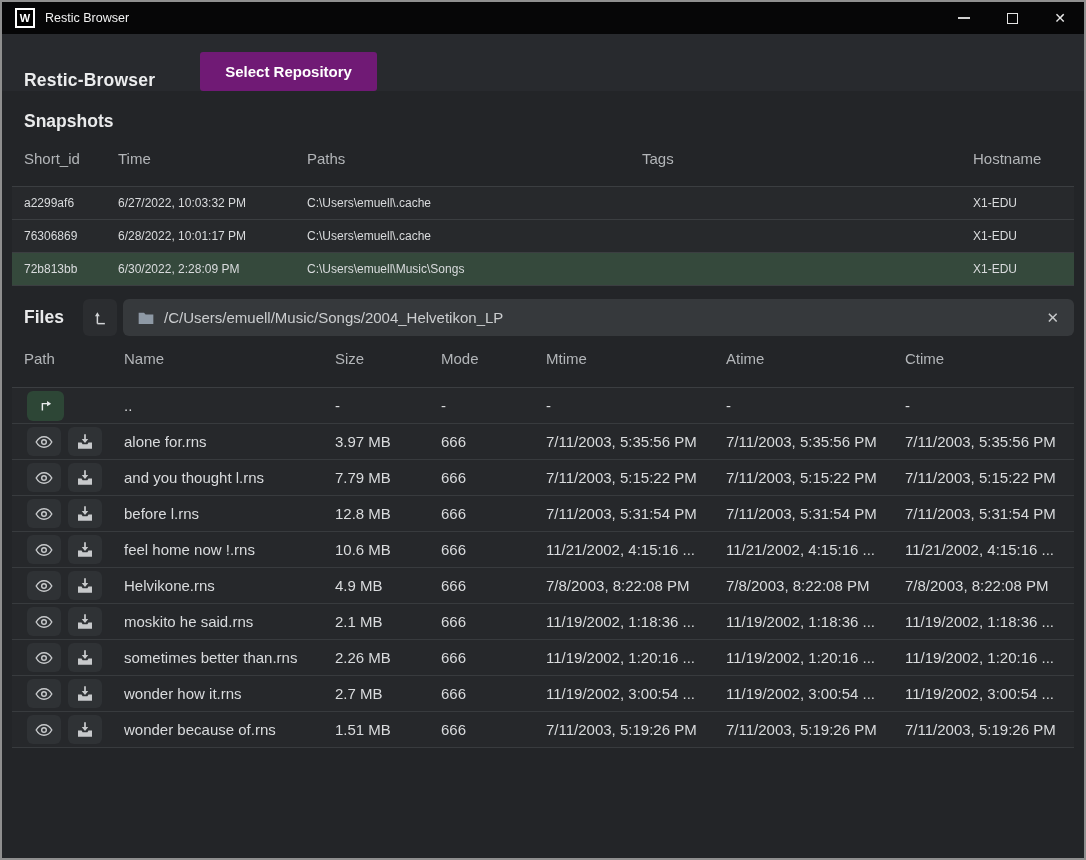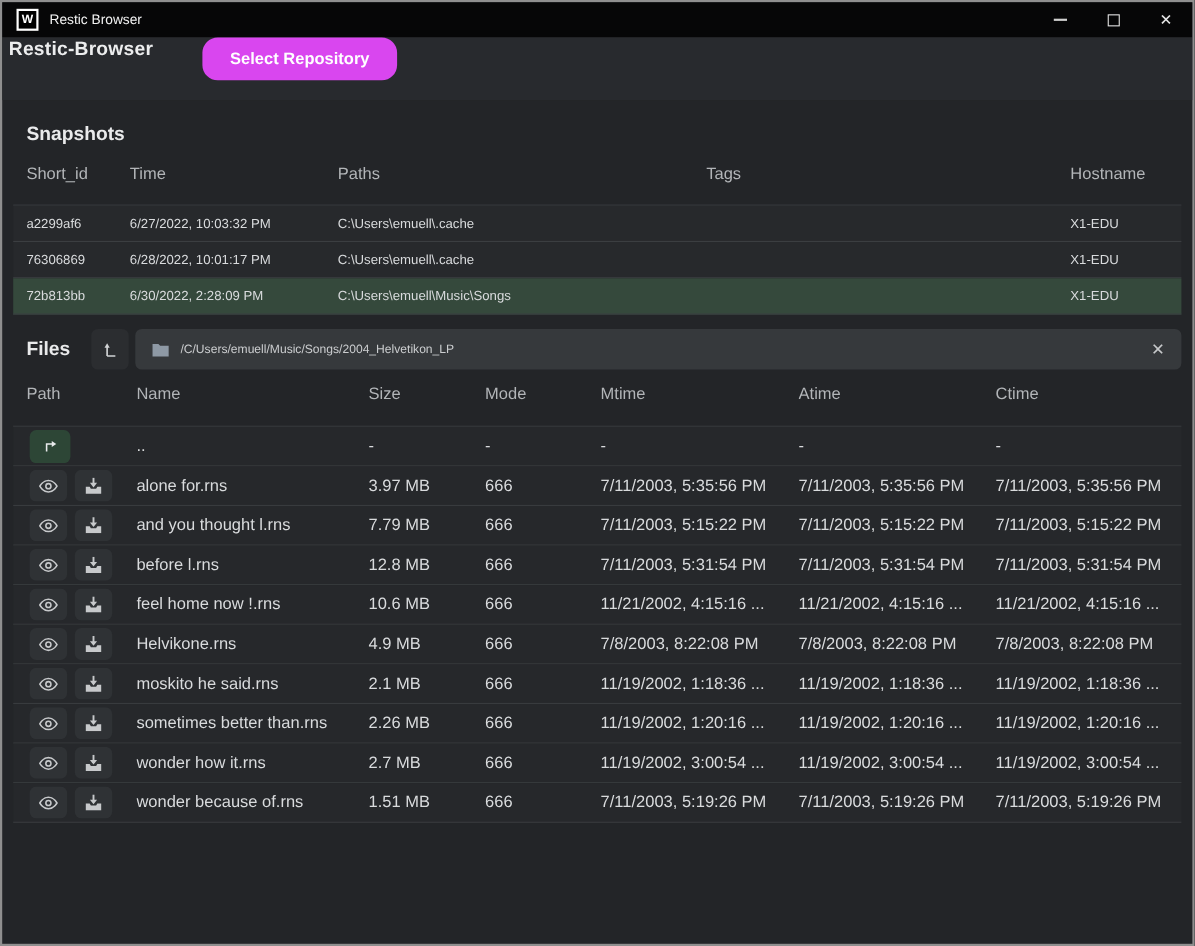--- a/index.html
+++ b/index.html
@@ -19,24 +19,24 @@
   .app-icon { width:20px; height:20px; background:#000; border:2px solid #fff; color:#fff;
     font-weight:bold; font-size:11px; display:flex; align-items:center; justify-content:center; }
   .title-text { margin-left:10px; font-size:12.5px; color:#f2f2f2; }
   .win-controls { margin-left:auto; display:flex; height:100%; }
   .win-btn { width:48px; display:flex; align-items:center; justify-content:center; color:#d6d6d6; cursor:default; }
   .glyph-min { width:12px; height:2px; background:#cfcfcf; }
   .glyph-max { width:11px; height:11px; border:1.5px solid #e4e4e4; background:transparent; }
   .glyph-close { font-size:14px; color:#e8e8e8; line-height:1; }
 
   
-  .header { height:57px; background:#282a2e; display:flex; align-items:flex-start; padding:0 6px; }
+  .header { height:57px; background:#282a2e; display:flex; align-items:flex-end; padding:0 22px; }
   .app-title { font-size:17.5px; font-weight:bold; color:#ecedee; letter-spacing:.2px; }
-  .select-repo-btn { margin-left:45px; background:#d946ef; color:#ffffff; font-weight:bold;
-    font-size:15px; padding:11px 25px; border-radius:14px; border:none;
+  .select-repo-btn { margin-left:45px; background:#701a75; color:#ffffff; font-weight:bold;
+    font-size:15px; padding:11px 25px; border-radius:3px; border:none;
     font-family:"Liberation Sans", sans-serif; cursor:pointer; }
   .repo-path { margin-left:27px; color:#7f8287; font-size:16px; white-space:nowrap; }
 
   
   .section-title { font-size:17.5px; font-weight:bold; color:#e9eaeb; margin:20px 0 0 22px; height:22px; }
 
   .table-wrap { margin:0 10px; }
   .snap-wrap { margin-top:17px; }
   .t-header { display:flex; height:37px; align-items:flex-start; color:#b2b5b8; font-size:15px;
     border-bottom:1px solid #3b3e41; padding-left:12px; }
@@ -52,21 +52,21 @@
   .snap-row.selected { background:#35493c; }
 
   
   .files-bar { display:flex; align-items:center; margin:13px 10px 0; height:37px; }
   .files-title { font-size:17.5px; font-weight:bold; color:#e9eaeb; margin-left:12px; width:49px; }
   .root-btn { width:34px; height:37px; background:#2b2d30; border-radius:6px; margin-left:10px;
     display:flex; align-items:center; justify-content:center; color:#d2d4d6; border:none; cursor:pointer; flex-shrink:0; }
   .path-bar { flex:1; height:37px; background:#36393c; border-radius:6px; margin-left:6px;
     display:flex; align-items:center; padding:0 15px; min-width:0; }
   .folder-ic { color:#8e99a5; display:flex; flex-shrink:0; }
-  .path-text { margin-left:10px; font-size:11px; color:#cbcdcf; white-space:nowrap; overflow:hidden; flex:1; }
+  .path-text { margin-left:10px; font-size:15px; color:#cbcdcf; white-space:nowrap; overflow:hidden; flex:1; }
   .clear-x { color:#c6c8ca; font-size:15px; margin-left:10px; cursor:pointer; flex-shrink:0; }
 
   
   .f-header { margin-top:14px; height:38px; }
   .fc-path { width:100px; } .fc-name { width:211px; } .fc-size { width:106px; }
   .fc-mode { width:105px; } .fc-mtime { width:180px; } .fc-atime { width:179px; } .fc-ctime { flex:1; }
 
   .file-row { display:flex; height:36px; align-items:center; background:#26282b;
     border-bottom:1px solid #383b3e; padding-left:12px; font-size:15px; color:#d9dbdd; }
   .file-row span { white-space:nowrap; overflow:hidden; }

